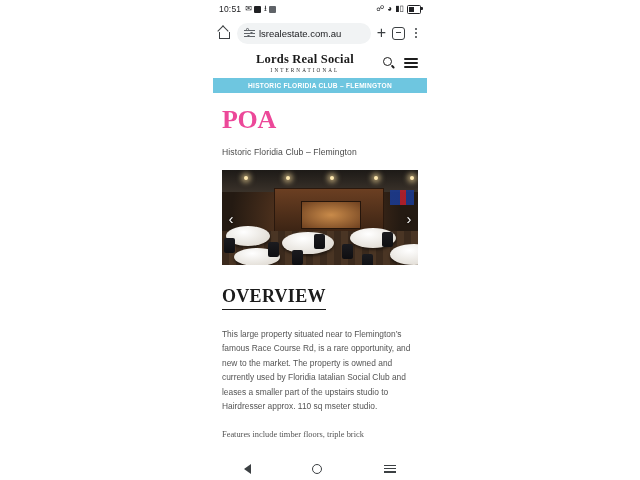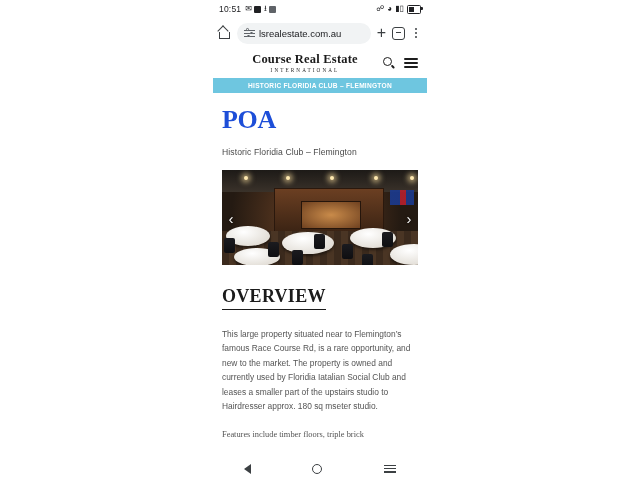--- a/index.html
+++ b/index.html
@@ -303,21 +303,21 @@
     font-weight: bold;
   }
 
   .content {
     padding: 0 9px;
   }
   .price {
     font-family: "Liberation Serif", serif;
     font-weight: bold;
     font-size: 26px;
-    color: #1d4ed8;
+    color: #ec4899;
     letter-spacing: -0.3px;
     margin: 14px 0 0 0;
     line-height: 1;
   }
   .subtitle {
     font-size: 8.6px;
     color: #4a4a4a;
     margin-top: 14px;
     letter-spacing: 0.1px;
   }
@@ -516,21 +516,21 @@
         <span></span>
           <span></span>
           <span></span>
       </div>
     </div>
 
     <div class="page">
 
       <div class="site-header">
         <div class="brand">
-          <div class="b1">Course Real Estate</div>
+          <div class="b1">Lords Real Social</div>
           <div class="b2">INTERNATIONAL</div>
         </div>
         <div class="hdr-icons">
           <div class="search-ic"></div>
           <div class="burger">
             <span></span>
               <span></span>
               <span></span>
           </div>
         </div>
@@ -568,21 +568,21 @@
             <div class="chair c5"></div>
 
             <div class="chair c7"></div>
             <div class="chair c8"></div>
           </div>
           <div class="nav-arrow left">‹</div>
           <div class="nav-arrow right">›</div>
         </div>
 
         <div class="overview-title">OVERVIEW</div>
-        <div class="body-copy">This large property situated near to Flemington’s famous Race Course Rd, is a rare opportunity, and new to the market. The property is owned and currently used by Floridia Iatalian Social Club and leases a smaller part of the upstairs studio to Hairdresser approx. 180 sq mseter studio.</div>
+        <div class="body-copy">This large property situated near to Flemington’s famous Race Course Rd, is a rare opportunity, and new to the market. The property is owned and currently used by Floridia Iatalian Social Club and leases a smaller part of the upstairs studio to Hairdresser approx. 110 sq mseter studio.</div>
         <div class="body-copy second">Features include timber floors, triple brick</div>
       </div>
 
       <div class="fade"></div>
     </div>
 
     <div class="navbar">
       <div class="nav-back"></div>
       <div class="nav-home"></div>
       <div class="nav-recents">

